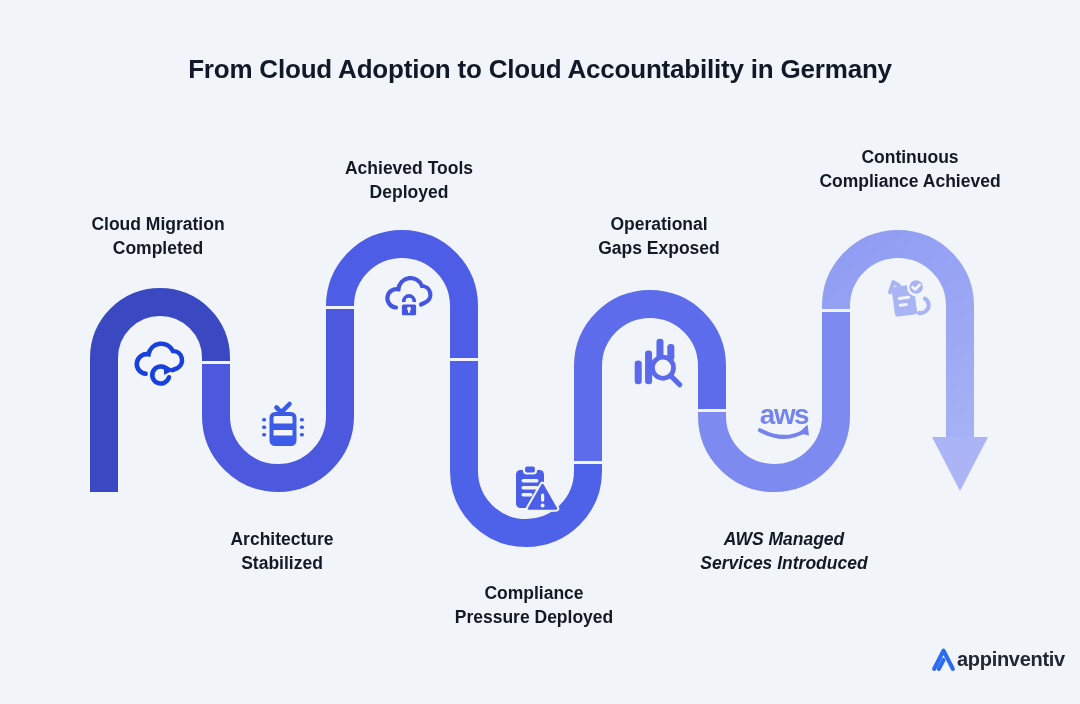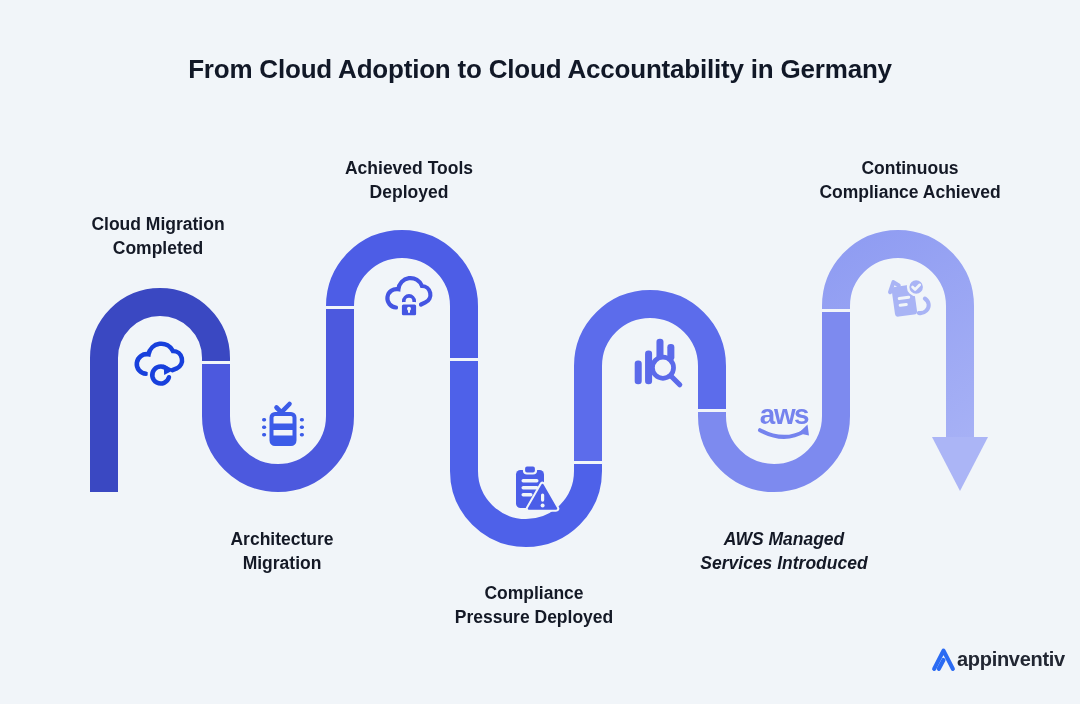--- a/index.html
+++ b/index.html
@@ -11,21 +11,21 @@
   .milestone-label{position:absolute;width:260px;text-align:center;
                    font-size:17.5px;line-height:24px;font-weight:600;color:#141926;}
   .milestone-label span{display:block;}
   .micon{position:absolute;line-height:0;}
   .brand{position:absolute;left:930px;top:646px;display:flex;align-items:center;}
   .brand-name{font-size:20px;font-weight:600;color:#222733;letter-spacing:-0.3px;}
   
   .lbl-0{left:28px;top:212px;}   .lbl-1{left:152px;top:527px;}
   .lbl-2{left:279px;top:156px;}  .lbl-3{left:404px;top:581px;}
   .lbl-4{left:529px;top:212px;}  .lbl-5{left:654px;top:527px;font-style:italic;}
-  .lbl-6{left:780px;top:156px;}
+  .lbl-6{left:780px;top:145px;}
   
   .ico-0{left:130px;top:337px;}  .ico-1{left:255px;top:396px;}
   .ico-2{left:381px;top:273px;}  .ico-3{left:503px;top:460px;}
   .ico-4{left:629px;top:333px;}  .ico-5{left:751px;top:398px;}
   .ico-6{left:877px;top:271px;}
 </style>
 </head>
 <body>
 
 <div id="canvas">
@@ -48,29 +48,33 @@
     <path fill="none" stroke-width="28" stroke="url(#seg7grad)" d="M 836 309 L 836 306 A 62 62 0 0 1 960 306 L 960 441"></path>
     <polygon points="932,437 988,437 960,491" fill="#ABB5F6"></polygon>
   </svg>
 
   <div class="milestone-label lbl-0">
     <span>Cloud Migration</span>
     <span>Completed</span>
   </div>
   <div class="milestone-label lbl-1">
     <span>Architecture</span>
-    <span>Migration</span>
+    <span>Stabilized</span>
   </div>
   <div class="milestone-label lbl-2">
     <span>Achieved Tools</span>
     <span>Deployed</span>
   </div>
   <div class="milestone-label lbl-3">
     <span>Compliance</span>
     <span>Pressure Deployed</span>
+  </div>
+  <div class="milestone-label lbl-4">
+    <span>Operational</span>
+    <span>Gaps Exposed</span>
   </div>
   <div class="milestone-label lbl-5">
     <span>AWS Managed</span>
     <span>Services Introduced</span>
   </div>
   <div class="milestone-label lbl-6">
     <span>Continuous</span>
     <span>Compliance Achieved</span>
   </div>
 

